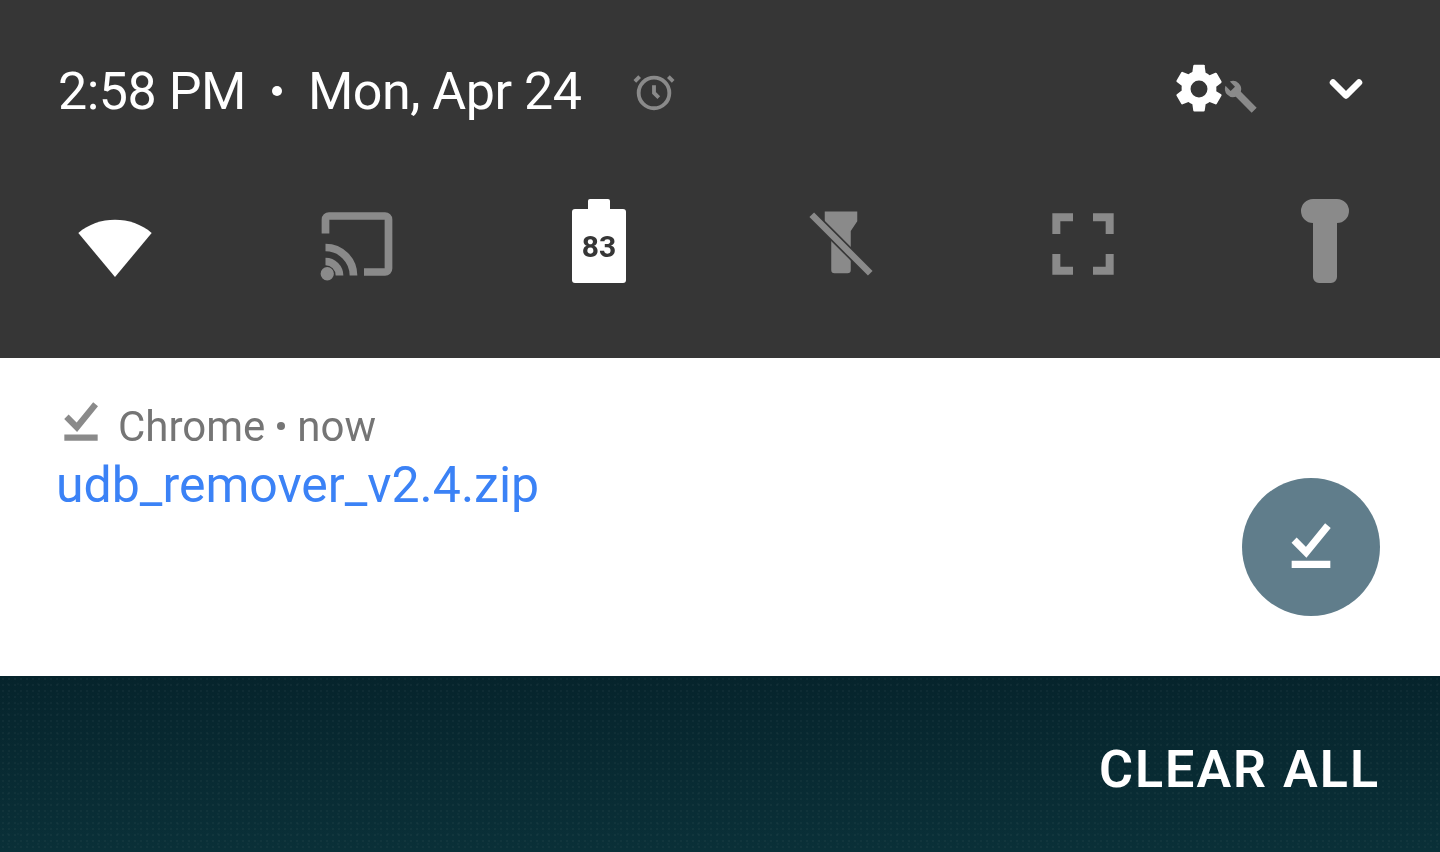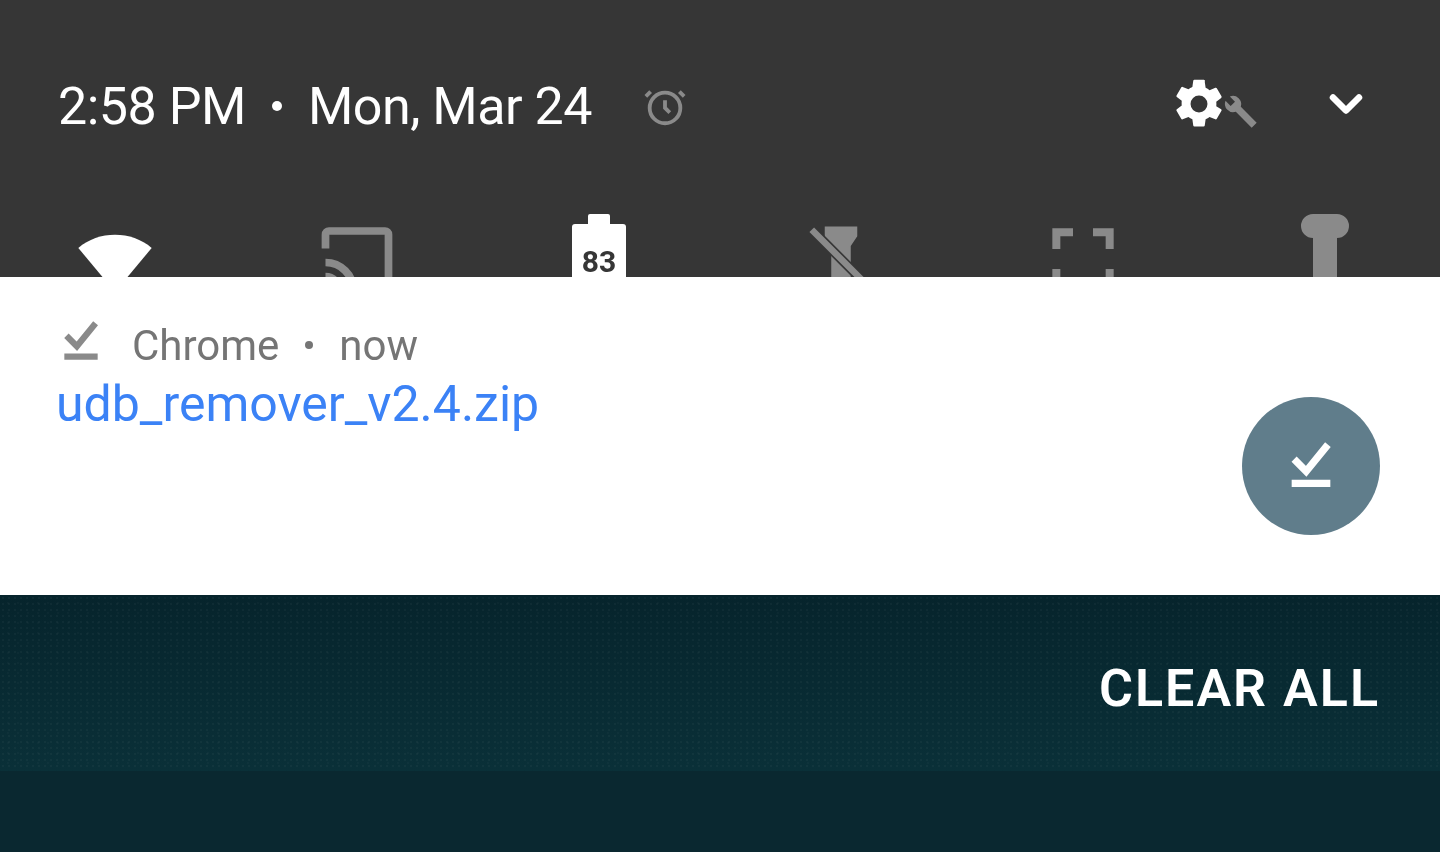--- a/index.html
+++ b/index.html
@@ -12,22 +12,22 @@
       width: 1440px;
       height: 852px;
       background: #0a2830;
       overflow: hidden;
     }
 
     
     .qs-panel {
       background: #363636;
       color: #ffffff;
-      padding-top: 66px;
-      height: 277px;
+      padding-top: 51px;
+      height: 358px;
       position: relative;
     }
     .qs-header {
       display: flex;
       align-items: center;
       padding: 0 58px;
       height: 80px;
     }
     .qs-time-date {
       display: flex;
@@ -111,21 +111,21 @@
     
     .notif {
       background: #ffffff;
       padding: 38px 56px 44px 56px;
       position: relative;
       height: 318px;
     }
     .notif-header {
       display: flex;
       align-items: center;
-      gap: 26px;
+      gap: 12px;
       color: #757575;
       font-size: 42px;
     }
     .notif-sep {
       width: 8px;
       height: 8px;
       background: #757575;
       border-radius: 50%;
     }
     .notif-title {
@@ -181,21 +181,21 @@
   </style>
 </head>
 <body>
 
 <div class="qs-panel">
 
   <div class="qs-header">
     <div class="qs-time-date">
       <span>2:58 PM</span>
       <span class="qs-dot"></span>
-      <span>Mon, Mar 24</span>
+      <span>Mon, Apr 24</span>
       <span class="alarm-icon">
         <svg width="46" height="46" viewBox="0 0 24 24" fill="none" stroke="#8a8a8a" stroke-width="2">
           <circle cx="12" cy="13" r="8"></circle>
           <path d="M12 9v4l2.5 2.5"></path>
           <path d="M4.5 4.5 2 7"></path>
           <path d="M19.5 4.5 22 7"></path>
         </svg>
       </span>
     </div>
 

